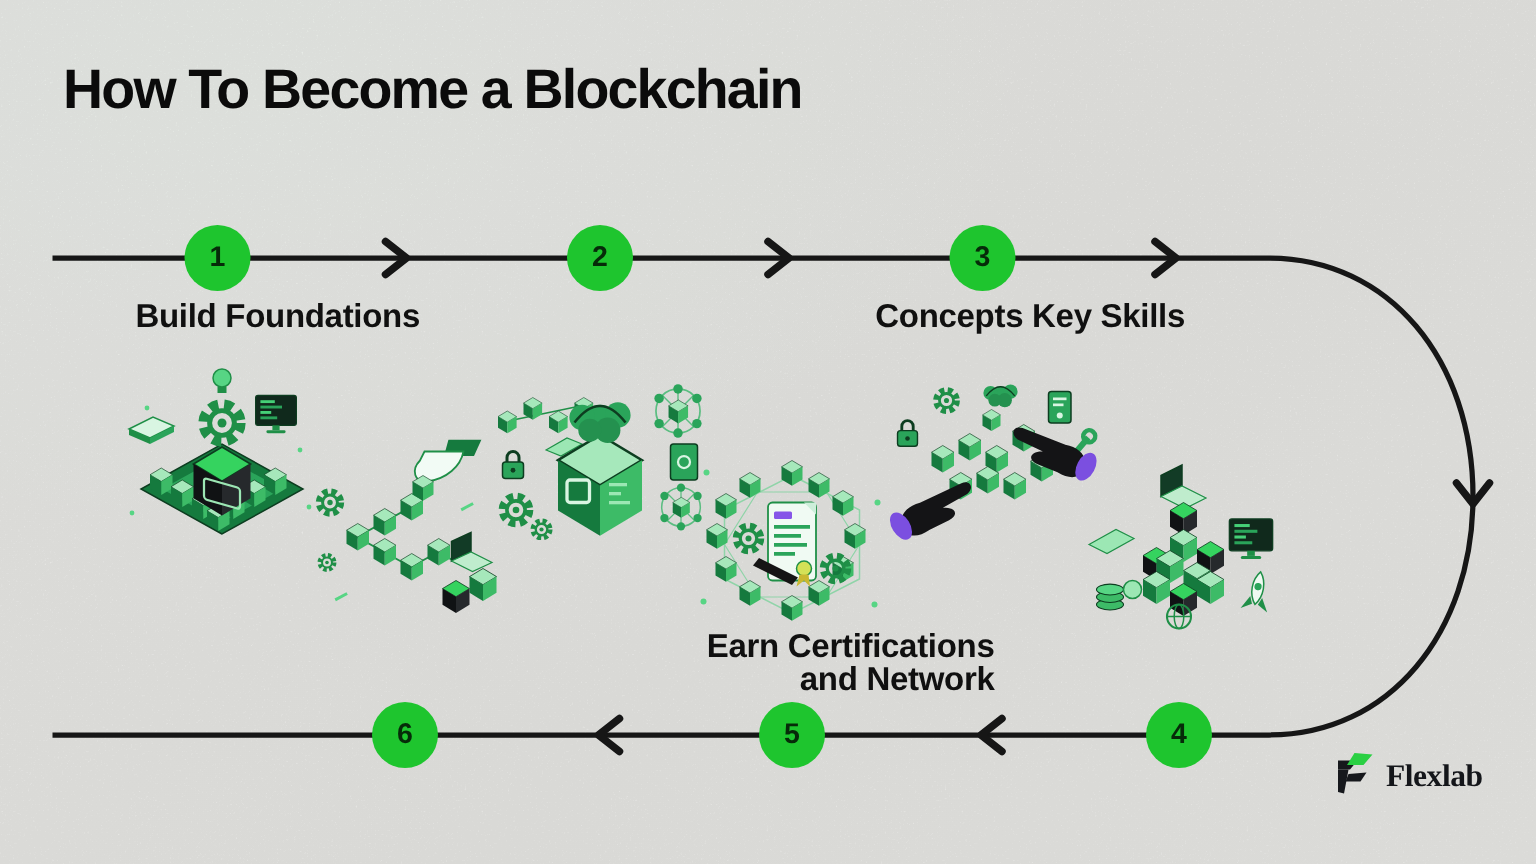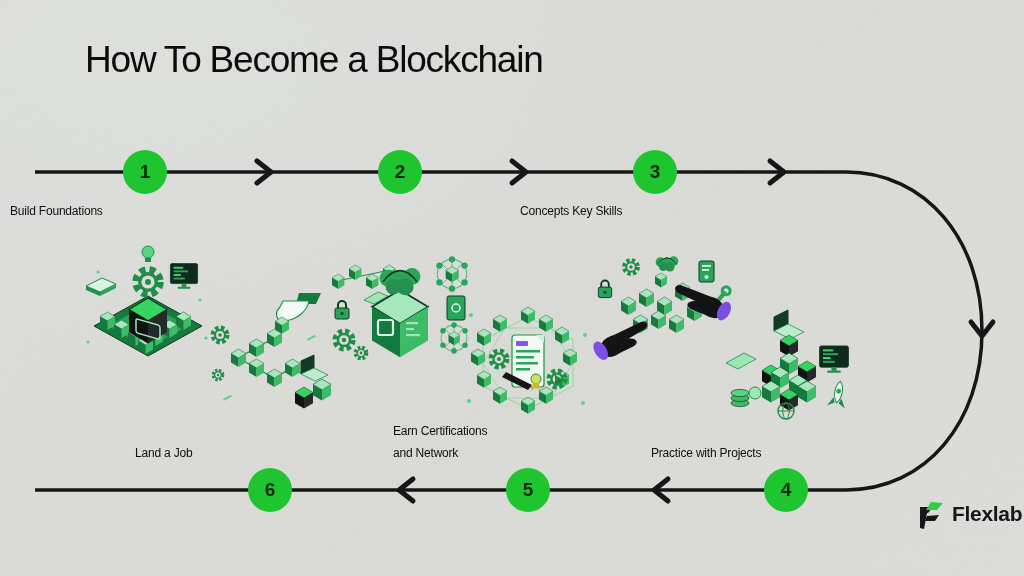--- a/index.html
+++ b/index.html
@@ -5,35 +5,35 @@
   html,body{margin:0;padding:0;background:#dcdcda;}
   #canvas{
     position:relative;width:1024px;height:576px;overflow:hidden;
     background:
       radial-gradient(900px 500px at 15% 10%, #f6faf5 0%, rgba(246,250,245,0) 60%),
       linear-gradient(135deg,#f6f6f3 0%,#f3f3f0 55%,#f5f5f2 100%);
     font-family:"Liberation Sans", sans-serif;
   }
   .abs{position:absolute;}
   #title{
-    left:42px;top:38px;color:#0b0b0b;font-weight:400;
-    font-size:37px;line-height:43px;letter-spacing:-1.2px;margin-left:43px;
+    left:42px;top:38px;color:#0b0b0b;font-weight:700;
+    font-size:37px;line-height:43px;letter-spacing:-1.2px;
   }
   .badge{
     width:44px;height:44px;border-radius:50%;
     display:flex;align-items:center;justify-content:center;
     font-size:19px;font-weight:700;color:#062b09;
     transform:translate(-50%,-50%);
   }
   .step-label{
-    width:270px;transform:translateX(-50%);text-align:left;
-    font-size:12px;line-height:22px;font-weight:400;color:#101010;
+    width:270px;transform:translateX(-50%);text-align:right;
+    font-size:22px;line-height:22px;font-weight:700;color:#101010;
     letter-spacing:-0.2px;white-space:pre-line;
   }
-  #logo{left:916px;top:502px;display:flex;align-items:flex-start;gap:8px;}
+  #logo{left:888px;top:502px;display:flex;align-items:flex-end;gap:8px;font-family:Liberation Serif, serif;}
   #logo .brand-text{font-size:21px;font-weight:700;color:#14161a;letter-spacing:-0.3px;}
   svg{display:block;}
 </style>
 </head>
 <body>
 
 <div id="canvas">
 
   <svg width="0" height="0" style="position:absolute" aria-hidden="true">
     <defs>
@@ -141,24 +141,22 @@
     </div>
   <div class="abs badge" style="left:528px;top:490px;background:#1ec52e">
       <span>5</span>
     </div>
   <div class="abs badge" style="left:270px;top:490px;background:#1ec52e">
       <span>6</span>
     </div>
 
   <div class="abs step-label" style="left:145px;top:200px">Build Foundations</div>
   <div class="abs step-label" style="left:655px;top:200px">Concepts Key Skills</div>
-  <div class="abs step-label" style="left:786px;top:442px">Practice with Projects</div>
   <div class="abs step-label" style="left:528px;top:420px">Earn Certifications
 and Network</div>
-  <div class="abs step-label" style="left:270px;top:442px">Land a Job</div>
 
   <svg class="abs" style="left:78px;top:242px" width="140" height="118" viewBox="0 0 140 118">
     <polygon points="70,114 16,84 70,54 124,84" fill="#157a3e" stroke="#0d3d20"></polygon>
     <polygon points="70,106 30,84 70,62 110,84" fill="#2aa45a"></polygon>
     <use href="#cb" transform="translate(22,70) scale(0.75)"></use>
     <use href="#cb" transform="translate(36,78) scale(0.75)"></use>
     <use href="#cb" transform="translate(50,86) scale(0.75)"></use>
     <use href="#cb" transform="translate(98,70) scale(0.75)"></use>
     <use href="#cb" transform="translate(84,78) scale(0.75)"></use>
     <use href="#cb" transform="translate(70,86) scale(0.75)"></use>

